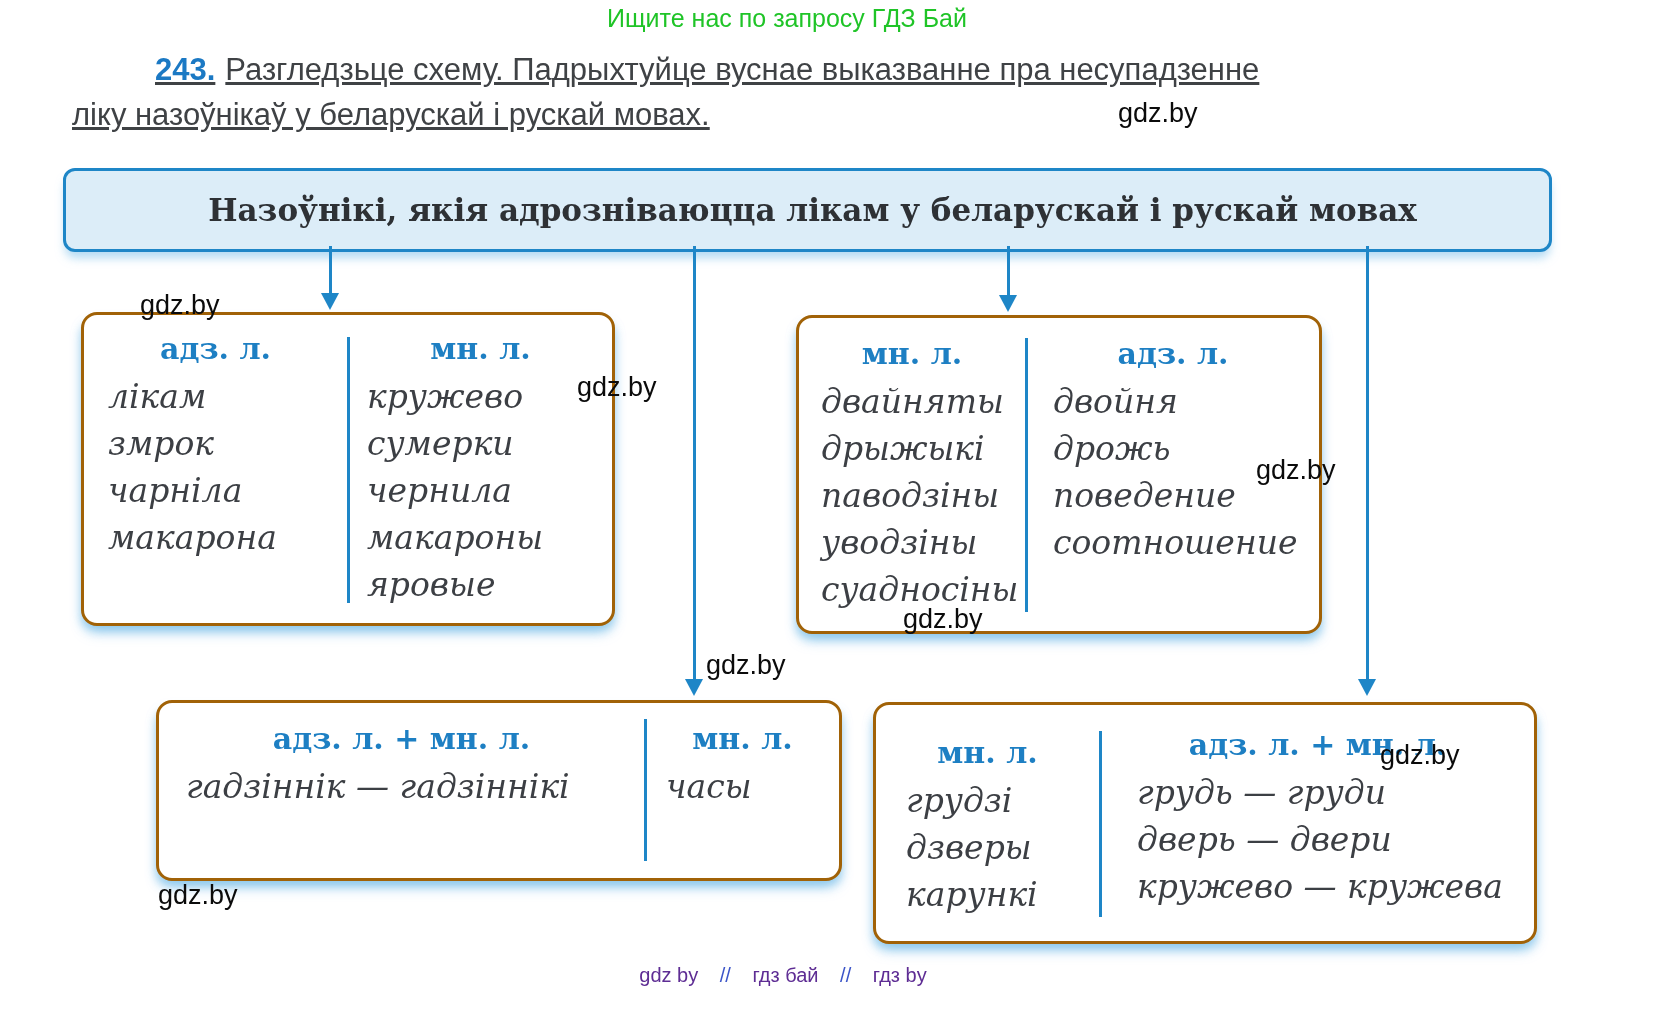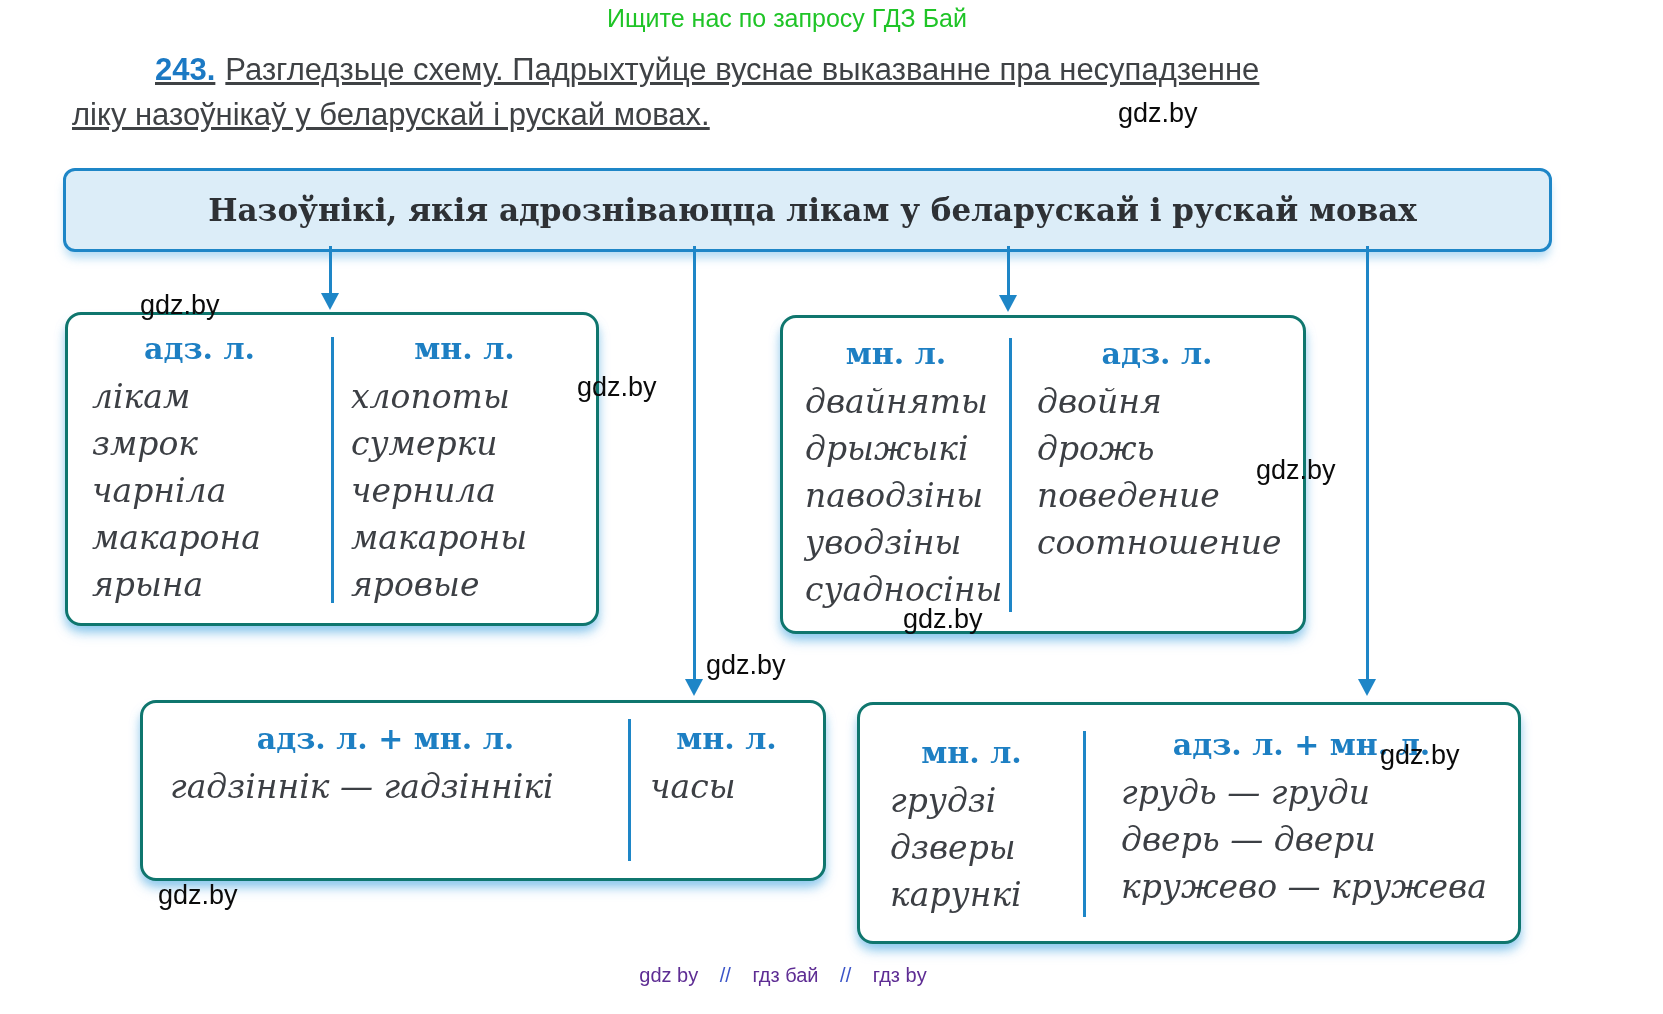--- a/index.html
+++ b/index.html
@@ -8,24 +8,24 @@
 
   
   .promo{position:absolute;top:4px;left:787px;transform:translateX(-50%);white-space:nowrap;
          font-size:25px;color:#1fc427;}
   .intro-line{position:absolute;font-size:31px;color:#3f4245;white-space:nowrap;text-decoration:underline;}
   .intro-line1{left:155px;top:52px;}
   .intro-line2{left:72px;top:97px;}
   .ex-num{font-weight:bold;color:#1b79c4;margin-right:10px;}
 
   
-  .sbox{position:absolute;background:#ffffff;border:3px solid #0f766e;border-radius:16px;
+  .sbox{position:absolute;background:#ffffff;border:3px solid #a16207;border-radius:16px;
         box-shadow:0 9px 12px -2px rgba(130,195,235,.65),
                    5px 7px 10px -5px rgba(130,195,235,.55),
-                  -5px 7px 10px -5px rgba(130,195,235,.55);}
+                  -5px 7px 10px -5px rgba(130,195,235,.55);margin-left:16px;}
   .titlebox{position:absolute;left:63px;top:168px;width:1483px;height:78px;background:#dcedf8;
         border:3px solid #1e86c7;border-radius:12px;display:flex;align-items:center;justify-content:center;
         box-shadow:0 8px 10px -2px rgba(130,195,235,.6);}
   .titlebox .t{font-family:"DejaVu Serif",serif;font-weight:bold;font-size:31px;color:#2e3135;white-space:nowrap;margin-left:10px;}
 
   .vline{position:absolute;width:2.5px;background:#1e86c7;}
   .col{position:absolute;}
   .hdr{position:absolute;width:100%;text-align:center;font-family:"DejaVu Serif",serif;
        font-weight:bold;font-size:30px;color:#1d7fc3;white-space:nowrap;}
   .words{position:absolute;}
@@ -82,27 +82,26 @@
 
   <div class="sbox" style="left:65px;top:312px;width:528px;height:308px;">
     <div class="vline" style="left:263px;top:22px;height:266px;"></div>
     <div class="col" style="left:0;top:0;width:263px;">
       <div class="hdr" style="top:16px;">адз. л.</div>
       <div class="words" style="left:24px;top:58px;">
         <div class="word">лікам</div>
         <div class="word">змрок</div>
         <div class="word">чарніла</div>
         <div class="word">макарона</div>
-        <div class="word">ярына</div>
       </div>
     </div>
     <div class="col" style="left:265px;top:0;width:263px;">
       <div class="hdr" style="top:16px;">мн. л.</div>
       <div class="words" style="left:18px;top:58px;">
-        <div class="word">хлопоты</div>
+        <div class="word">кружево</div>
         <div class="word">сумерки</div>
         <div class="word">чернила</div>
         <div class="word">макароны</div>
         <div class="word">яровые</div>
       </div>
     </div>
   </div>
 
   <div class="sbox" style="left:780px;top:315px;width:520px;height:313px;">
     <div class="vline" style="left:226px;top:20px;height:274px;"></div>

